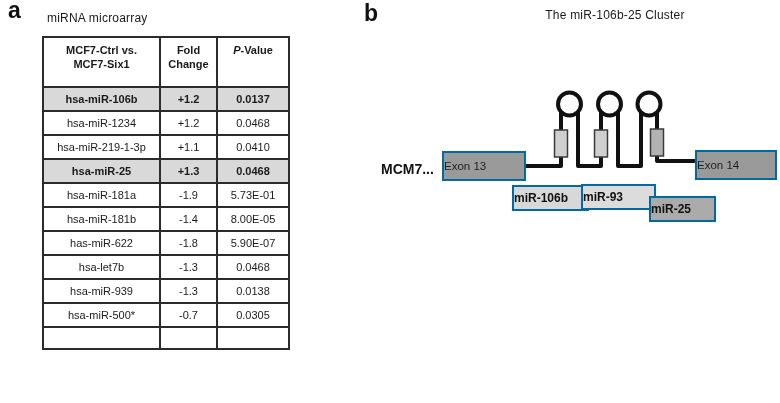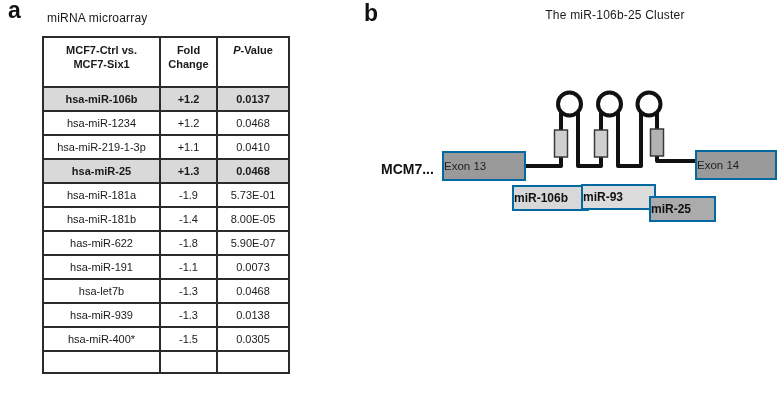--- a/index.html
+++ b/index.html
@@ -159,37 +159,32 @@
       <td>hsa-miR-181b</td>
       <td>-1.4</td>
       <td>8.00E-05</td>
     </tr>
         <tr>
       <td>has-miR-622</td>
       <td>-1.8</td>
       <td>5.90E-07</td>
     </tr>
         <tr>
-      <td>hsa-miR-191</td>
-      <td>-1.1</td>
-      <td>0.0073</td>
-    </tr>
-        <tr>
       <td>hsa-let7b</td>
       <td>-1.3</td>
       <td>0.0468</td>
     </tr>
         <tr>
       <td>hsa-miR-939</td>
       <td>-1.3</td>
       <td>0.0138</td>
     </tr>
         <tr>
-      <td>hsa-miR-400*</td>
-      <td>-1.5</td>
+      <td>hsa-miR-500*</td>
+      <td>-0.7</td>
       <td>0.0305</td>
     </tr>
         <tr class="stub">
       <td></td>
       <td></td>
       <td></td>
     </tr>
       </tbody>
   </table>
 

